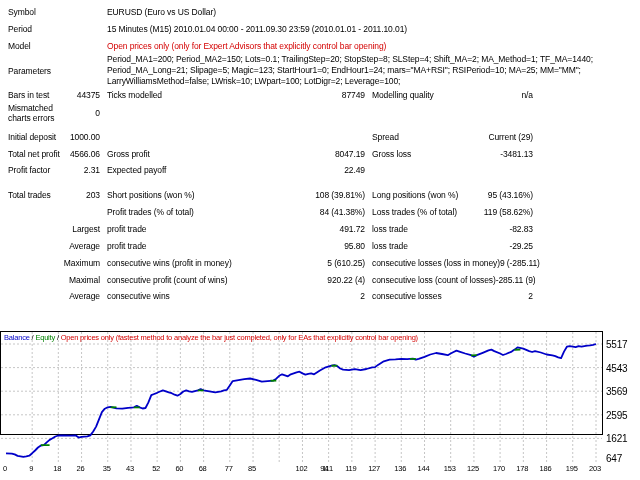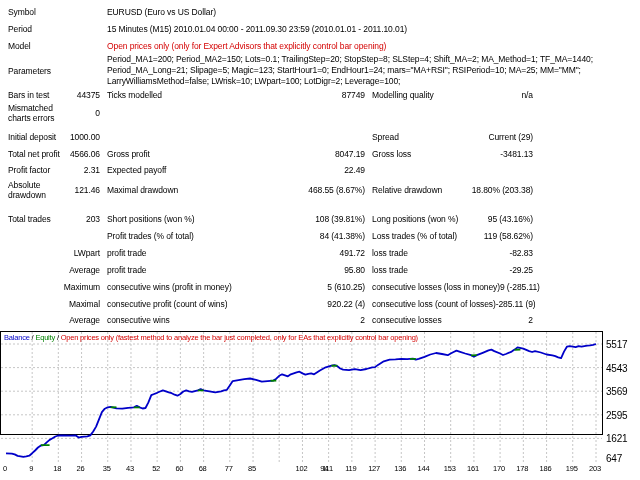--- a/index.html
+++ b/index.html
@@ -131,34 +131,20 @@
     <div class="cA">
         <span class="lbl">Profit factor</span>
         <span class="val">2.31</span>
       </div>
     <div class="cB">
         <span class="lbl">Expected payoff</span>
         <span class="val">22.49</span>
       </div>
     <div class="cC"></div>
   </div>
-  <div class="rrow h24 wrapA">
-    <div class="cA">
-        <span class="lbl">Absolute drawdown</span>
-        <span class="val">121.46</span>
-      </div>
-    <div class="cB">
-        <span class="lbl">Maximal drawdown</span>
-        <span class="val">468.55 (8.67%)</span>
-      </div>
-    <div class="cC">
-        <span class="lbl">Relative drawdown</span>
-        <span class="val">18.80% (203.38)</span>
-      </div>
-  </div>
   <div class="sp8"></div>
   <div class="rrow h17">
     <div class="cA">
         <span class="lbl">Total trades</span>
         <span class="val">203</span>
       </div>
     <div class="cB">
         <span class="lbl">Short positions (won %)</span>
         <span class="val">108 (39.81%)</span>
       </div>
@@ -174,21 +160,21 @@
         <span class="val">84 (41.38%)</span>
       </div>
     <div class="cC">
         <span class="lbl">Loss trades (% of total)</span>
         <span class="val">119 (58.62%)</span>
       </div>
   </div>
   <div class="rrow h17">
     <div class="cA">
         <span class="lbl"></span>
-        <span class="val">LWpart</span>
+        <span class="val">Largest</span>
       </div>
     <div class="cB">
         <span class="lbl">profit trade</span>
         <span class="val">491.72</span>
       </div>
     <div class="cC">
         <span class="lbl">loss trade</span>
         <span class="val">-82.83</span>
       </div>
   </div>
@@ -309,21 +295,21 @@
     <span style="left: 228.793px;">77</span>
     <span style="left: 252.044px;">85</span>
     <span style="left: 278.202px; margin-left: 46px;">94</span>
     <span style="left: 301.453px;">102</span>
     <span style="left: 327.611px;">111</span>
     <span style="left: 350.862px;">119</span>
     <span style="left: 374.113px;">127</span>
     <span style="left: 400.271px;">136</span>
     <span style="left: 423.522px;">144</span>
     <span style="left: 449.68px;">153</span>
-    <span style="left: 472.931px;">161</span>
+    <span style="left: 472.931px;">125</span>
     <span style="left: 499.089px;">170</span>
     <span style="left: 522.34px;">178</span>
     <span style="left: 545.591px;">186</span>
     <span style="left: 571.749px;">195</span>
     <span style="left: 595px;">203</span>
   </div>
 <div id="y-axis-labels">
     <span style="top: 8px; left: 0px;">5517</span>
     <span style="top: 31.6px; left: 0px;">4543</span>
     <span style="top: 55.2px; left: 0px;">3569</span>

